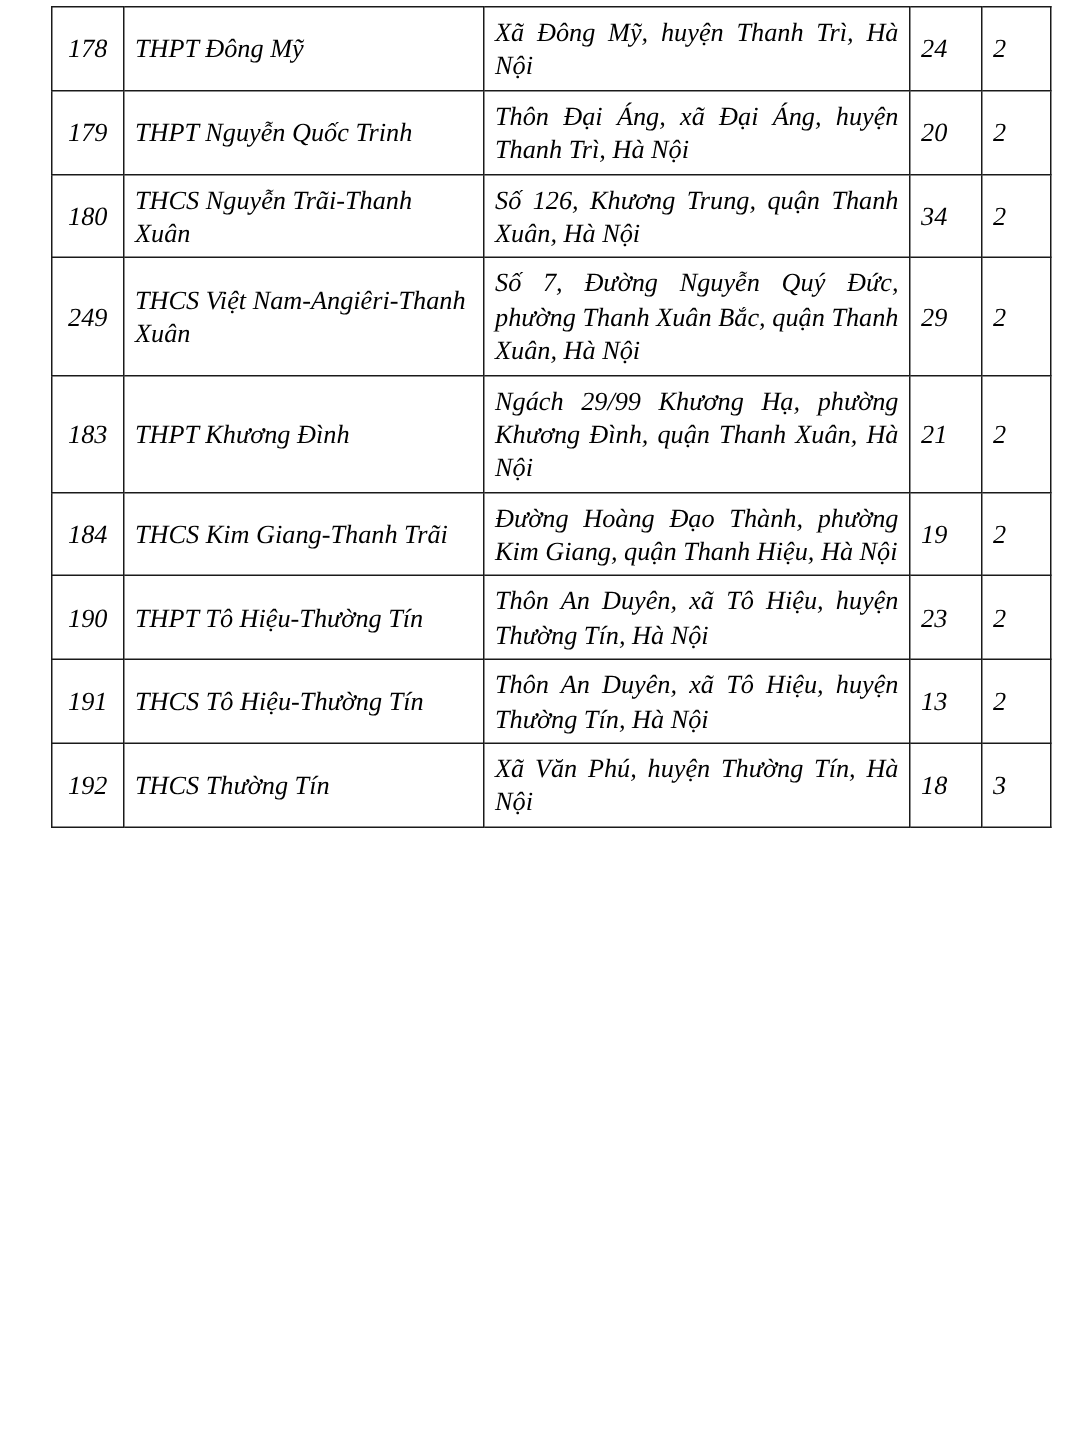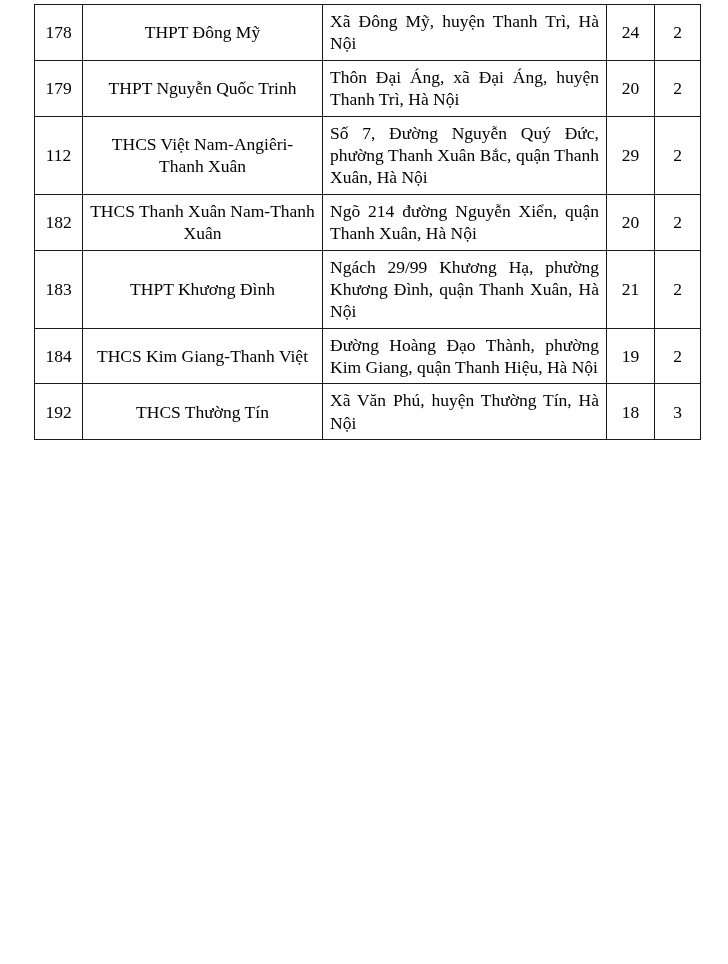--- a/index.html
+++ b/index.html
@@ -13,20 +13,21 @@
     font-family: "Liberation Serif", serif;
     color: #000000;
     overflow: hidden;
   }
   .page {
     position: relative;
     width: 728px;
     height: 964px;
     box-sizing: border-box;
     padding: 4px 36px 12px 34px;
+    font-style: italic;
   }
   table.school-table {
     border-collapse: collapse;
     width: 656px;
     table-layout: fixed;
   }
   table.school-table td {
     border: 1px solid #1a1a1a;
     vertical-align: middle;
     padding: 5px 7px;
@@ -37,33 +38,33 @@
   col.c-name  { width: 240px; }
   col.c-addr  { width: 284px; }
   col.c-qty   { width: 48px; }
   col.c-lvl   { width: 46px; }
 
   td.cell-no {
     text-align: center;
     font-size: 17px;
   }
   td.cell-name {
-    text-align: center;
+    text-align: left;
   }
   td.cell-addr {
     text-align: justify;
     text-align-last: left;
     hyphens: none;
   }
   td.cell-addr.justify-all {
     text-align: justify;
     margin-left: 20px;
   }
   td.cell-qty, td.cell-lvl {
-    text-align: center;
+    text-align: left;
   }
   
   .page::after {
     content: "";
     position: absolute;
     inset: 0;
     pointer-events: none;
   }
 </style>
 </head>
@@ -87,45 +88,59 @@
         <td class="cell-lvl">2</td>
       </tr>
       <tr>
         <td class="cell-no">179</td>
         <td class="cell-name">THPT Nguyễn Quốc Trinh</td>
         <td class="cell-addr justify-all">Thôn Đại Áng, xã Đại Áng, huyện Thanh Trì, Hà Nội</td>
         <td class="cell-qty">20</td>
         <td class="cell-lvl">2</td>
       </tr>
       <tr>
-        <td class="cell-no">112</td>
+        <td class="cell-no">180</td>
+        <td class="cell-name">THCS Nguyễn Trãi-Thanh Xuân</td>
+        <td class="cell-addr justify-all">Số 126, Khương Trung, quận Thanh Xuân, Hà Nội</td>
+        <td class="cell-qty">34</td>
+        <td class="cell-lvl">2</td>
+      </tr>
+      <tr>
+        <td class="cell-no">249</td>
         <td class="cell-name">THCS Việt Nam-Angiêri-Thanh Xuân</td>
         <td class="cell-addr">Số 7, Đường Nguyễn Quý Đức, phường Thanh Xuân Bắc, quận Thanh Xuân, Hà Nội</td>
         <td class="cell-qty">29</td>
-        <td class="cell-lvl">2</td>
-      </tr>
-      <tr>
-        <td class="cell-no">182</td>
-        <td class="cell-name">THCS Thanh Xuân Nam-Thanh Xuân</td>
-        <td class="cell-addr">Ngõ 214 đường Nguyễn Xiển, quận Thanh Xuân, Hà Nội</td>
-        <td class="cell-qty">20</td>
         <td class="cell-lvl">2</td>
       </tr>
       <tr>
         <td class="cell-no">183</td>
         <td class="cell-name">THPT Khương Đình</td>
         <td class="cell-addr justify-all">Ngách 29/99 Khương Hạ, phường Khương Đình, quận Thanh Xuân, Hà Nội</td>
         <td class="cell-qty">21</td>
         <td class="cell-lvl">2</td>
       </tr>
       <tr>
         <td class="cell-no">184</td>
-        <td class="cell-name">THCS Kim Giang-Thanh Việt</td>
+        <td class="cell-name">THCS Kim Giang-Thanh Trãi</td>
         <td class="cell-addr justify-all">Đường Hoàng Đạo Thành, phường Kim Giang, quận Thanh Hiệu, Hà Nội</td>
         <td class="cell-qty">19</td>
+        <td class="cell-lvl">2</td>
+      </tr>
+      <tr>
+        <td class="cell-no">190</td>
+        <td class="cell-name">THPT Tô Hiệu-Thường Tín</td>
+        <td class="cell-addr">Thôn An Duyên, xã Tô Hiệu, huyện Thường Tín, Hà Nội</td>
+        <td class="cell-qty">23</td>
+        <td class="cell-lvl">2</td>
+      </tr>
+      <tr>
+        <td class="cell-no">191</td>
+        <td class="cell-name">THCS Tô Hiệu-Thường Tín</td>
+        <td class="cell-addr">Thôn An Duyên, xã Tô Hiệu, huyện Thường Tín, Hà Nội</td>
+        <td class="cell-qty">13</td>
         <td class="cell-lvl">2</td>
       </tr>
       <tr>
         <td class="cell-no">192</td>
         <td class="cell-name">THCS Thường Tín</td>
         <td class="cell-addr">Xã Văn Phú, huyện Thường Tín, Hà Nội</td>
         <td class="cell-qty">18</td>
         <td class="cell-lvl">3</td>
       </tr>
     </tbody>

